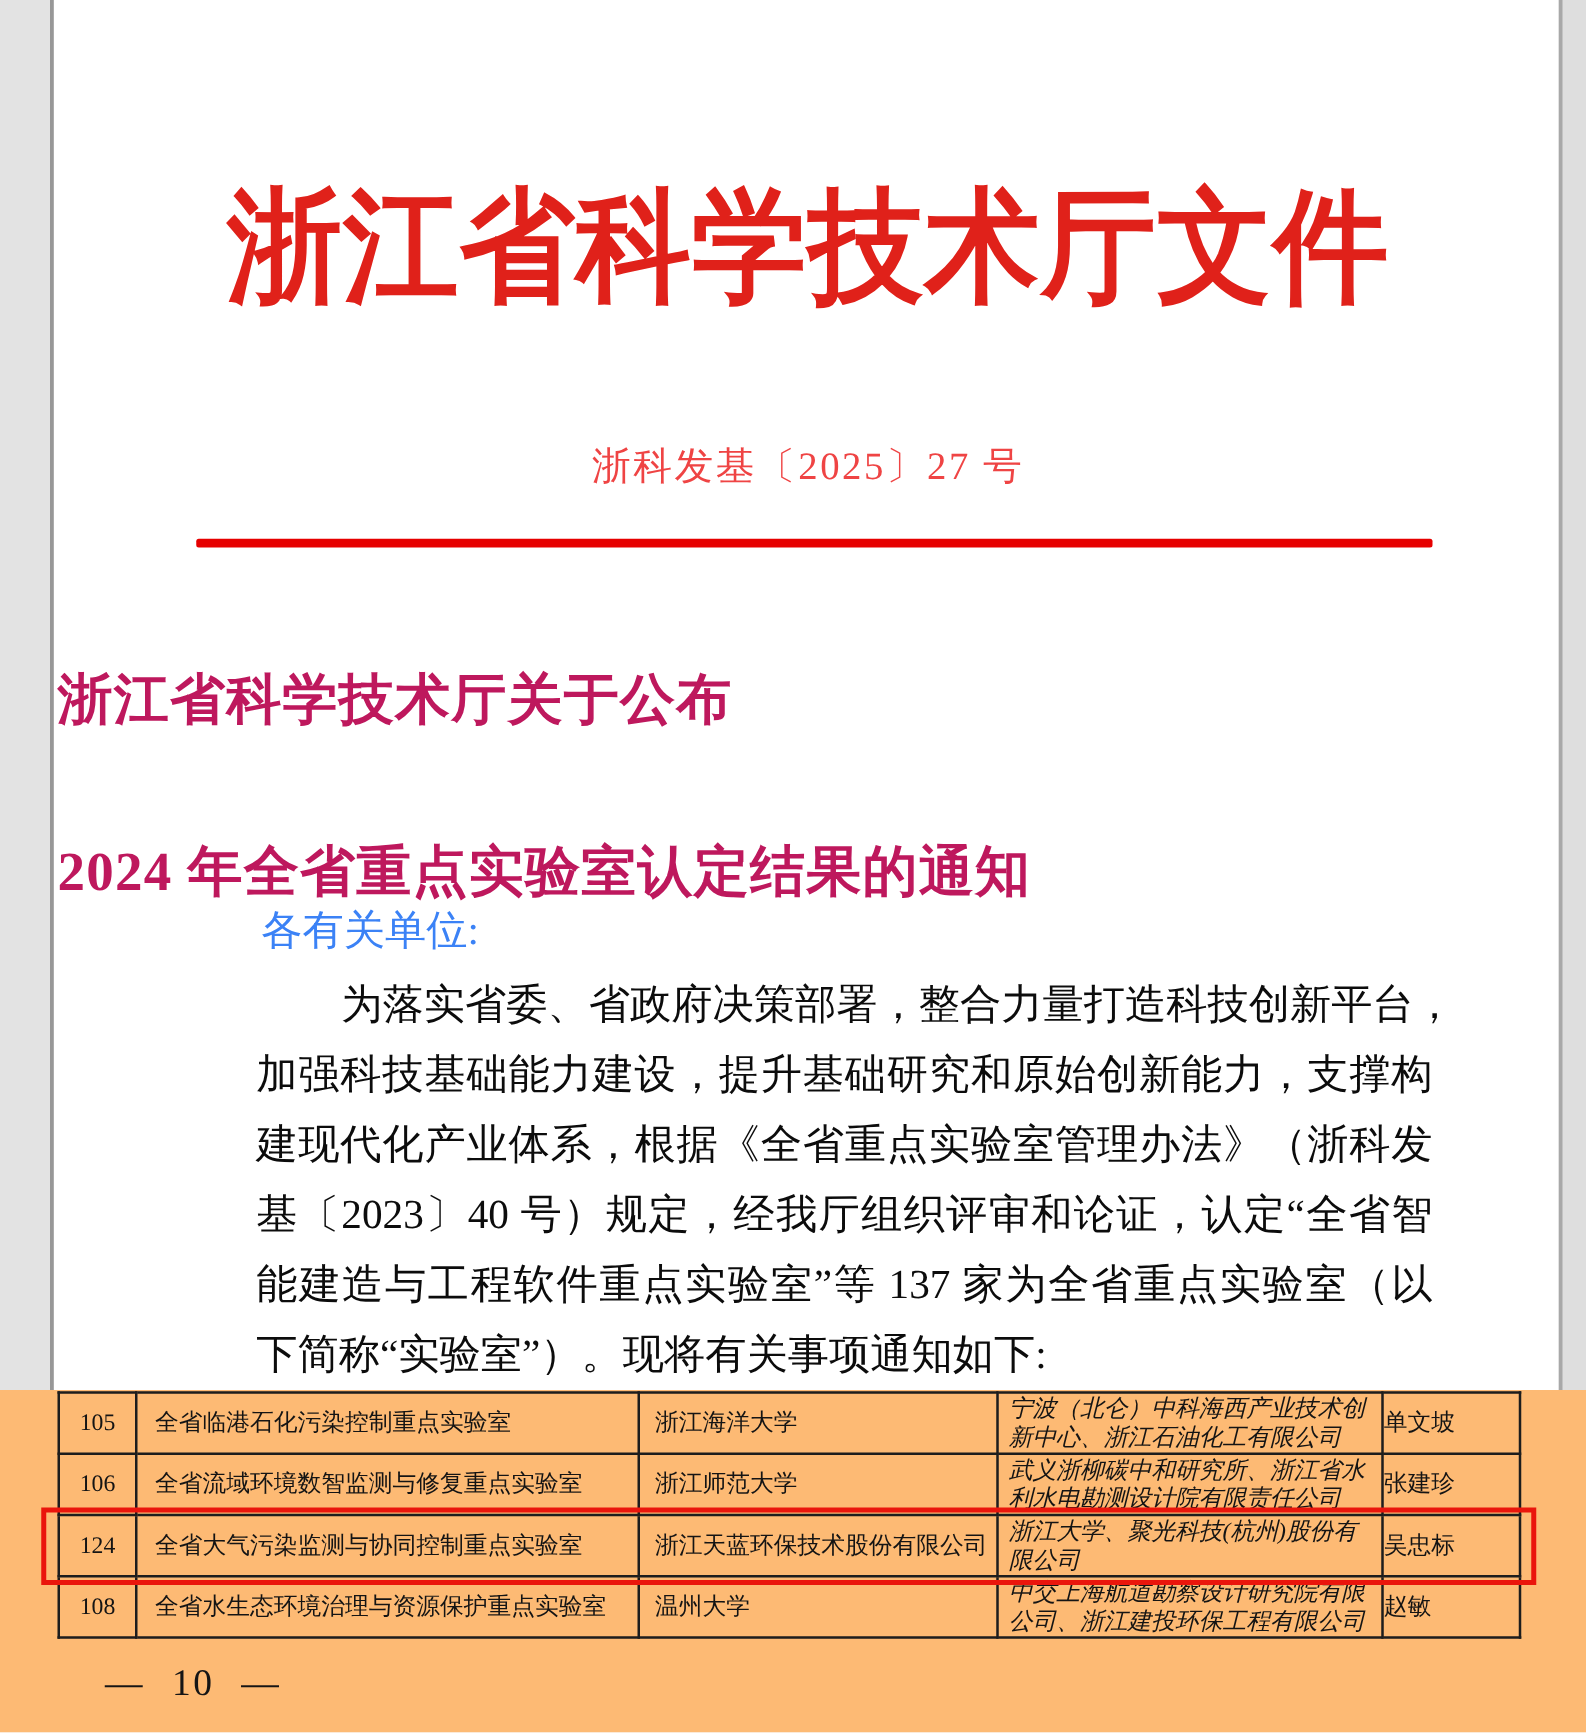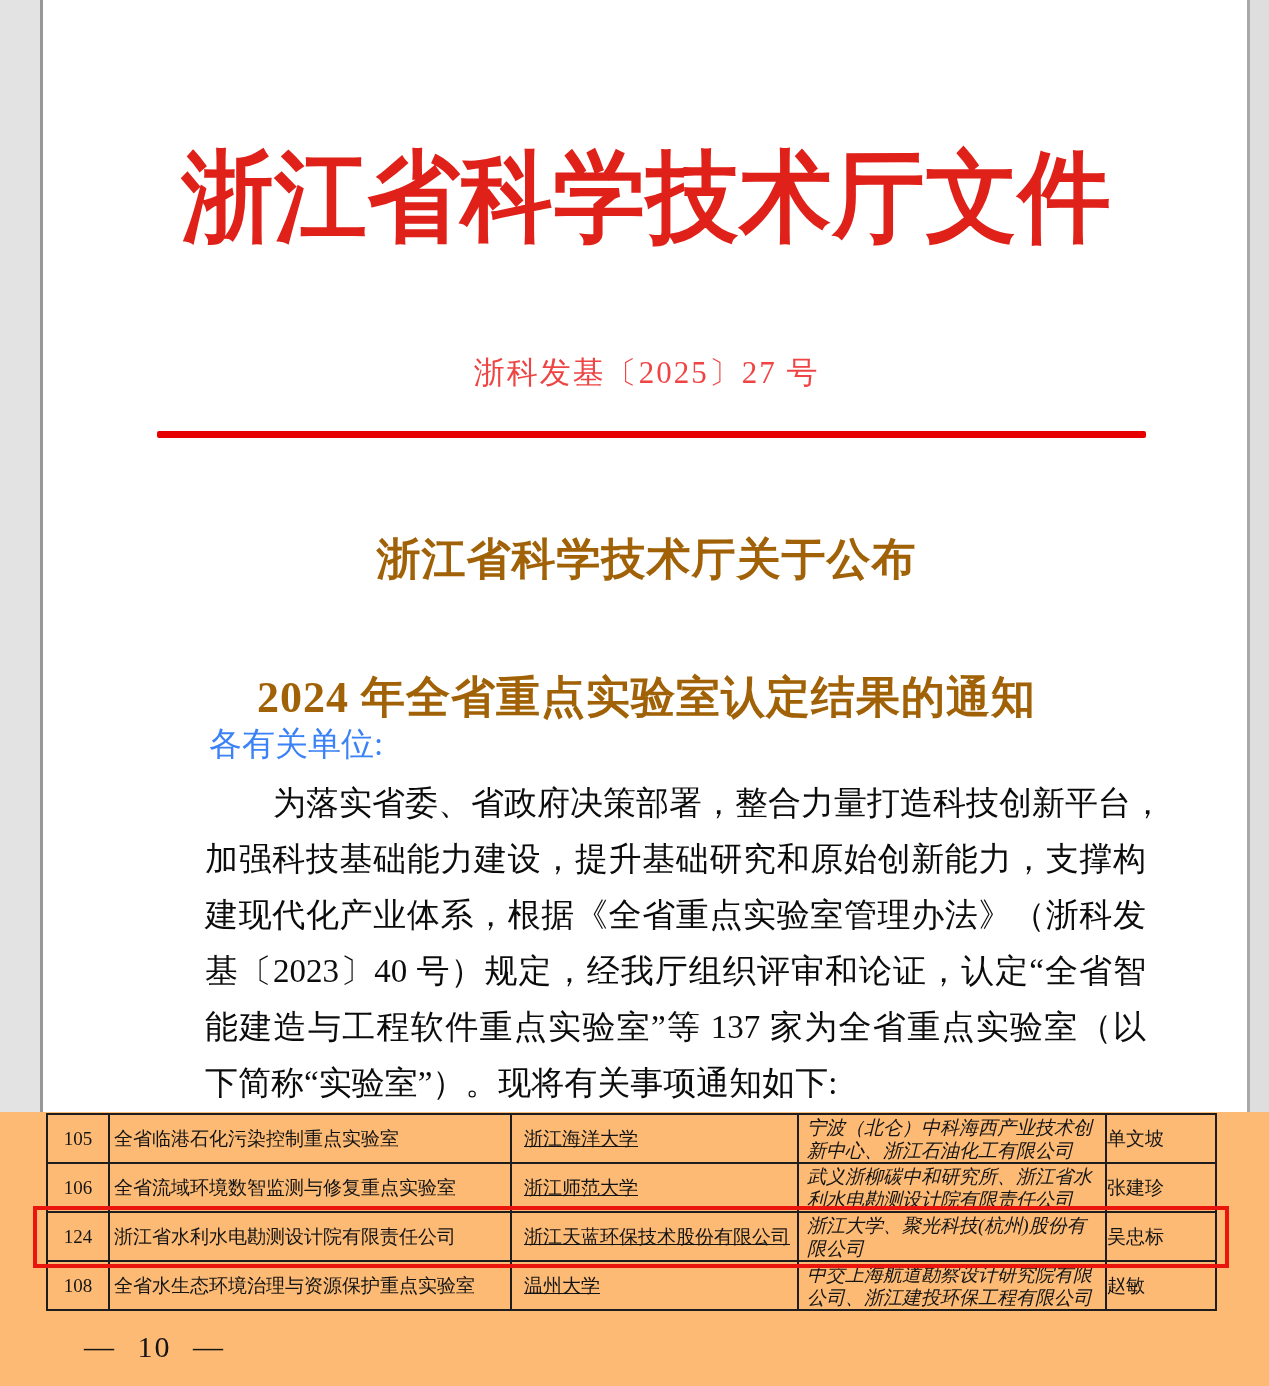--- a/index.html
+++ b/index.html
@@ -37,21 +37,21 @@
     position: absolute; left: 46px; top: 352px; width: 1201px;
     text-align: center;
     font-size: 31px; color: #ef4444; letter-spacing: 2px;
   }
   .red-rule {
     position: absolute; left: 157px; top: 431px; width: 989px; height: 7px;
     background: #e60000; border-radius: 2px;
   }
   .notice-title { 
     position: absolute; left: 46px; width: 1201px;
-    text-align: center; font-size: 44px; font-weight: bold; color: #a16207;
+    text-align: left; font-size: 44px; font-weight: bold; color: #be185d;
     letter-spacing: 1px; white-space: nowrap;
   }
   .notice-line1 { top: 530px; }
   .notice-line2 { top: 624px; margin-top: 44px; }
   .salutation {
     position: absolute; left: 209px; top: 722px;
     font-size: 33px; color: #3b82f6;
   }
   .body-line {
     position: absolute; left: 205px; width: 941px; height: 44px;
@@ -78,22 +78,22 @@
     font-size: 19px; color: #141414;
   }
   table.labs td {
     border: 2px solid #1d1d1d;
     height: 49px;
     line-height: 23px;
     vertical-align: middle;
     overflow: hidden;
   }
   td.c-no { width: 62px; text-align: center; }
-  td.c-lab { width: 402px; text-align: left; padding-left: 4px; padding-right: 6px; }
-  td.c-inst { width: 287px; text-align: left; padding-left: 12px; padding-right: 4px; text-decoration: underline; }
+  td.c-lab { width: 402px; text-align: left; padding-left: 14px; padding-right: 6px; }
+  td.c-inst { width: 287px; text-align: left; padding-left: 12px; padding-right: 4px; }
   td.c-part { width: 308px; text-align: left; padding-left: 8px; padding-right: 4px; font-style: italic; }
   td.c-dir { width: 110px; }
   .highlight-box {
     position: absolute; left: 33px; top: 94px; width: 1196px; height: 62px;
     border: 4px solid #ea150c;
     background: transparent;
     pointer-events: none;
   }
   .page-number {
     position: absolute; left: 84px; top: 218px;
@@ -140,21 +140,21 @@
       </tr>
       <tr>
         <td class="c-no">106</td>
         <td class="c-lab">全省流域环境数智监测与修复重点实验室</td>
         <td class="c-inst">浙江师范大学</td>
         <td class="c-part">武义浙柳碳中和研究所、浙江省水利水电勘测设计院有限责任公司</td>
         <td class="c-dir">张建珍</td>
       </tr>
       <tr>
         <td class="c-no">124</td>
-        <td class="c-lab">浙江省水利水电勘测设计院有限责任公司</td>
+        <td class="c-lab">全省大气污染监测与协同控制重点实验室</td>
         <td class="c-inst">浙江天蓝环保技术股份有限公司</td>
         <td class="c-part">浙江大学、聚光科技(杭州)股份有限公司</td>
         <td class="c-dir">吴忠标</td>
       </tr>
       <tr>
         <td class="c-no">108</td>
         <td class="c-lab">全省水生态环境治理与资源保护重点实验室</td>
         <td class="c-inst">温州大学</td>
         <td class="c-part">中交上海航道勘察设计研究院有限公司、浙江建投环保工程有限公司</td>
         <td class="c-dir">赵敏</td>

